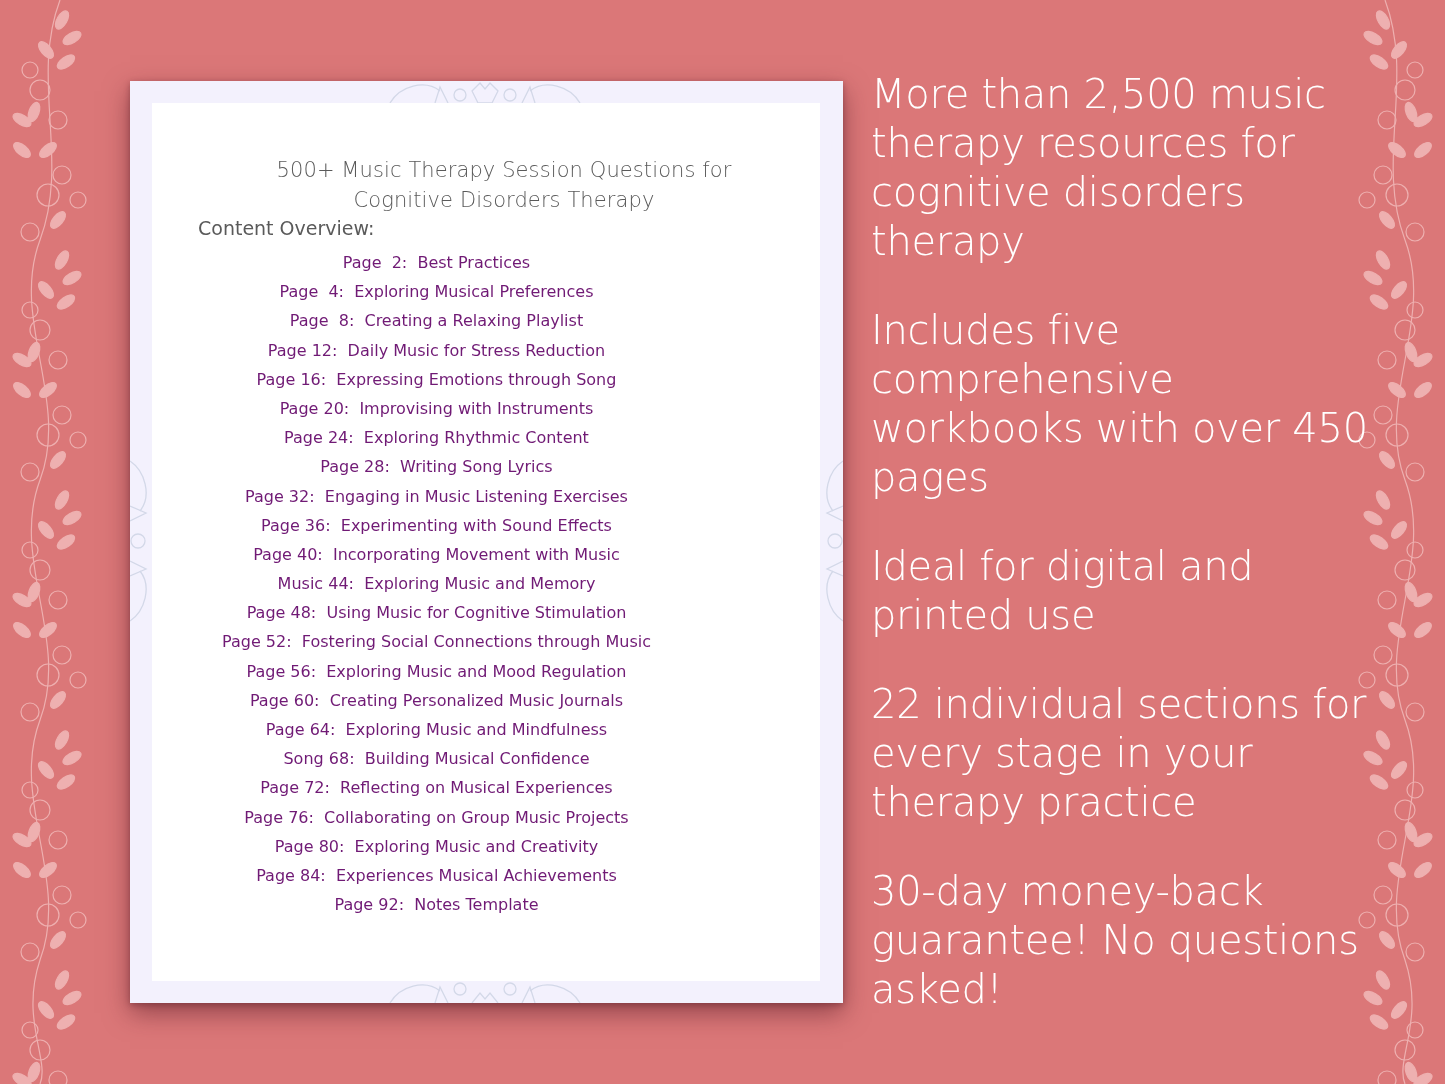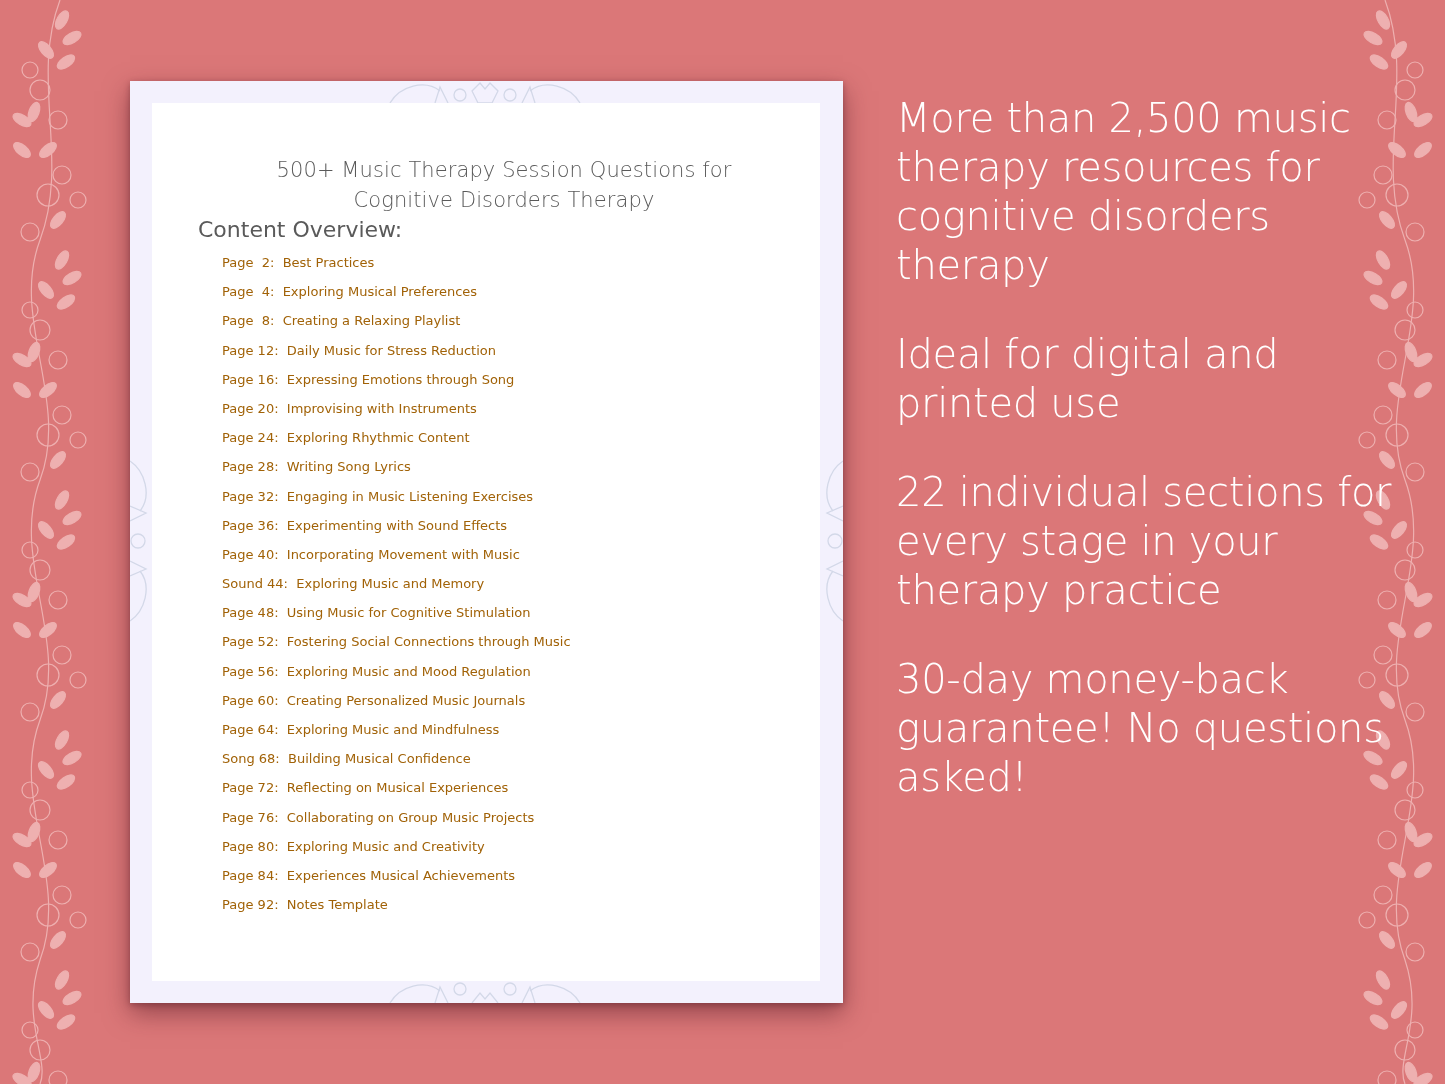--- a/index.html
+++ b/index.html
@@ -21,28 +21,28 @@
   .sheet {
     position: absolute; left: 22px; top: 22px; width: 668px; height: 878px;
     background: #ffffff;
   }
   .title {
     position: absolute; top: 52px; left: 0; width: 704px;
     text-align: center; color: #5a5a5a; font-size: 21px; line-height: 30px;
     font-weight: 300; letter-spacing: 0.1px;
   }
   .overview-heading {
-    position: absolute; left: 46px; top: 114px; color: #5a5a5a; font-size: 22px;
+    position: absolute; left: 46px; top: 114px; color: #5a5a5a; font-size: 19px;
   }
   .toc { position: absolute; left: 70px; top: 152px; margin: 0; padding: 0; list-style: none; }
   .toc li {
-    height: 29.2px; font-size: 13px; color: #a16207; white-space: pre; line-height: 16px;
+    height: 29.2px; font-size: 16px; color: #701a75; white-space: pre; line-height: 16px; text-align: center;
   }
   .toc .pg { display: inline-block; }
-  .features { position: absolute; left: 896px; top: 70px; width: 520px; margin-top: 24px; }
+  .features { position: absolute; left: 871px; top: 70px; width: 520px; }
   .feature {
     color: #ffffff; font-size: 40px; line-height: 49px; font-weight: 300;
     margin-bottom: 40px;
     font-family: "DejaVu Sans", sans-serif;
     letter-spacing: -0.3px;
   }
 </style>
 </head>
 <body>
 
@@ -154,34 +154,35 @@
       <li><span class="pg">Page  4:</span>  <span>Exploring Musical Preferences</span></li>
       <li><span class="pg">Page  8:</span>  <span>Creating a Relaxing Playlist</span></li>
       <li><span class="pg">Page 12:</span>  <span>Daily Music for Stress Reduction</span></li>
       <li><span class="pg">Page 16:</span>  <span>Expressing Emotions through Song</span></li>
       <li><span class="pg">Page 20:</span>  <span>Improvising with Instruments</span></li>
       <li><span class="pg">Page 24:</span>  <span>Exploring Rhythmic Content</span></li>
       <li><span class="pg">Page 28:</span>  <span>Writing Song Lyrics</span></li>
       <li><span class="pg">Page 32:</span>  <span>Engaging in Music Listening Exercises</span></li>
       <li><span class="pg">Page 36:</span>  <span>Experimenting with Sound Effects</span></li>
       <li><span class="pg">Page 40:</span>  <span>Incorporating Movement with Music</span></li>
-      <li><span class="pg">Sound 44:</span>  <span>Exploring Music and Memory</span></li>
+      <li><span class="pg">Music 44:</span>  <span>Exploring Music and Memory</span></li>
       <li><span class="pg">Page 48:</span>  <span>Using Music for Cognitive Stimulation</span></li>
       <li><span class="pg">Page 52:</span>  <span>Fostering Social Connections through Music</span></li>
       <li><span class="pg">Page 56:</span>  <span>Exploring Music and Mood Regulation</span></li>
       <li><span class="pg">Page 60:</span>  <span>Creating Personalized Music Journals</span></li>
       <li><span class="pg">Page 64:</span>  <span>Exploring Music and Mindfulness</span></li>
       <li><span class="pg">Song 68:</span>  <span>Building Musical Confidence</span></li>
       <li><span class="pg">Page 72:</span>  <span>Reflecting on Musical Experiences</span></li>
       <li><span class="pg">Page 76:</span>  <span>Collaborating on Group Music Projects</span></li>
       <li><span class="pg">Page 80:</span>  <span>Exploring Music and Creativity</span></li>
       <li><span class="pg">Page 84:</span>  <span>Experiences Musical Achievements</span></li>
       <li><span class="pg">Page 92:</span>  <span>Notes Template</span></li>
     </ul>
   </div>
 </div>
 
 <div class="features">
   <div class="feature">More than 2,500 music therapy resources for cognitive disorders therapy</div>
+  <div class="feature">Includes five comprehensive workbooks with over 450 pages</div>
   <div class="feature">Ideal for digital and printed use</div>
   <div class="feature">22 individual sections for every stage in your therapy practice</div>
   <div class="feature">30-day money-back guarantee! No questions asked!</div>
 </div>
 
 </body></html>

